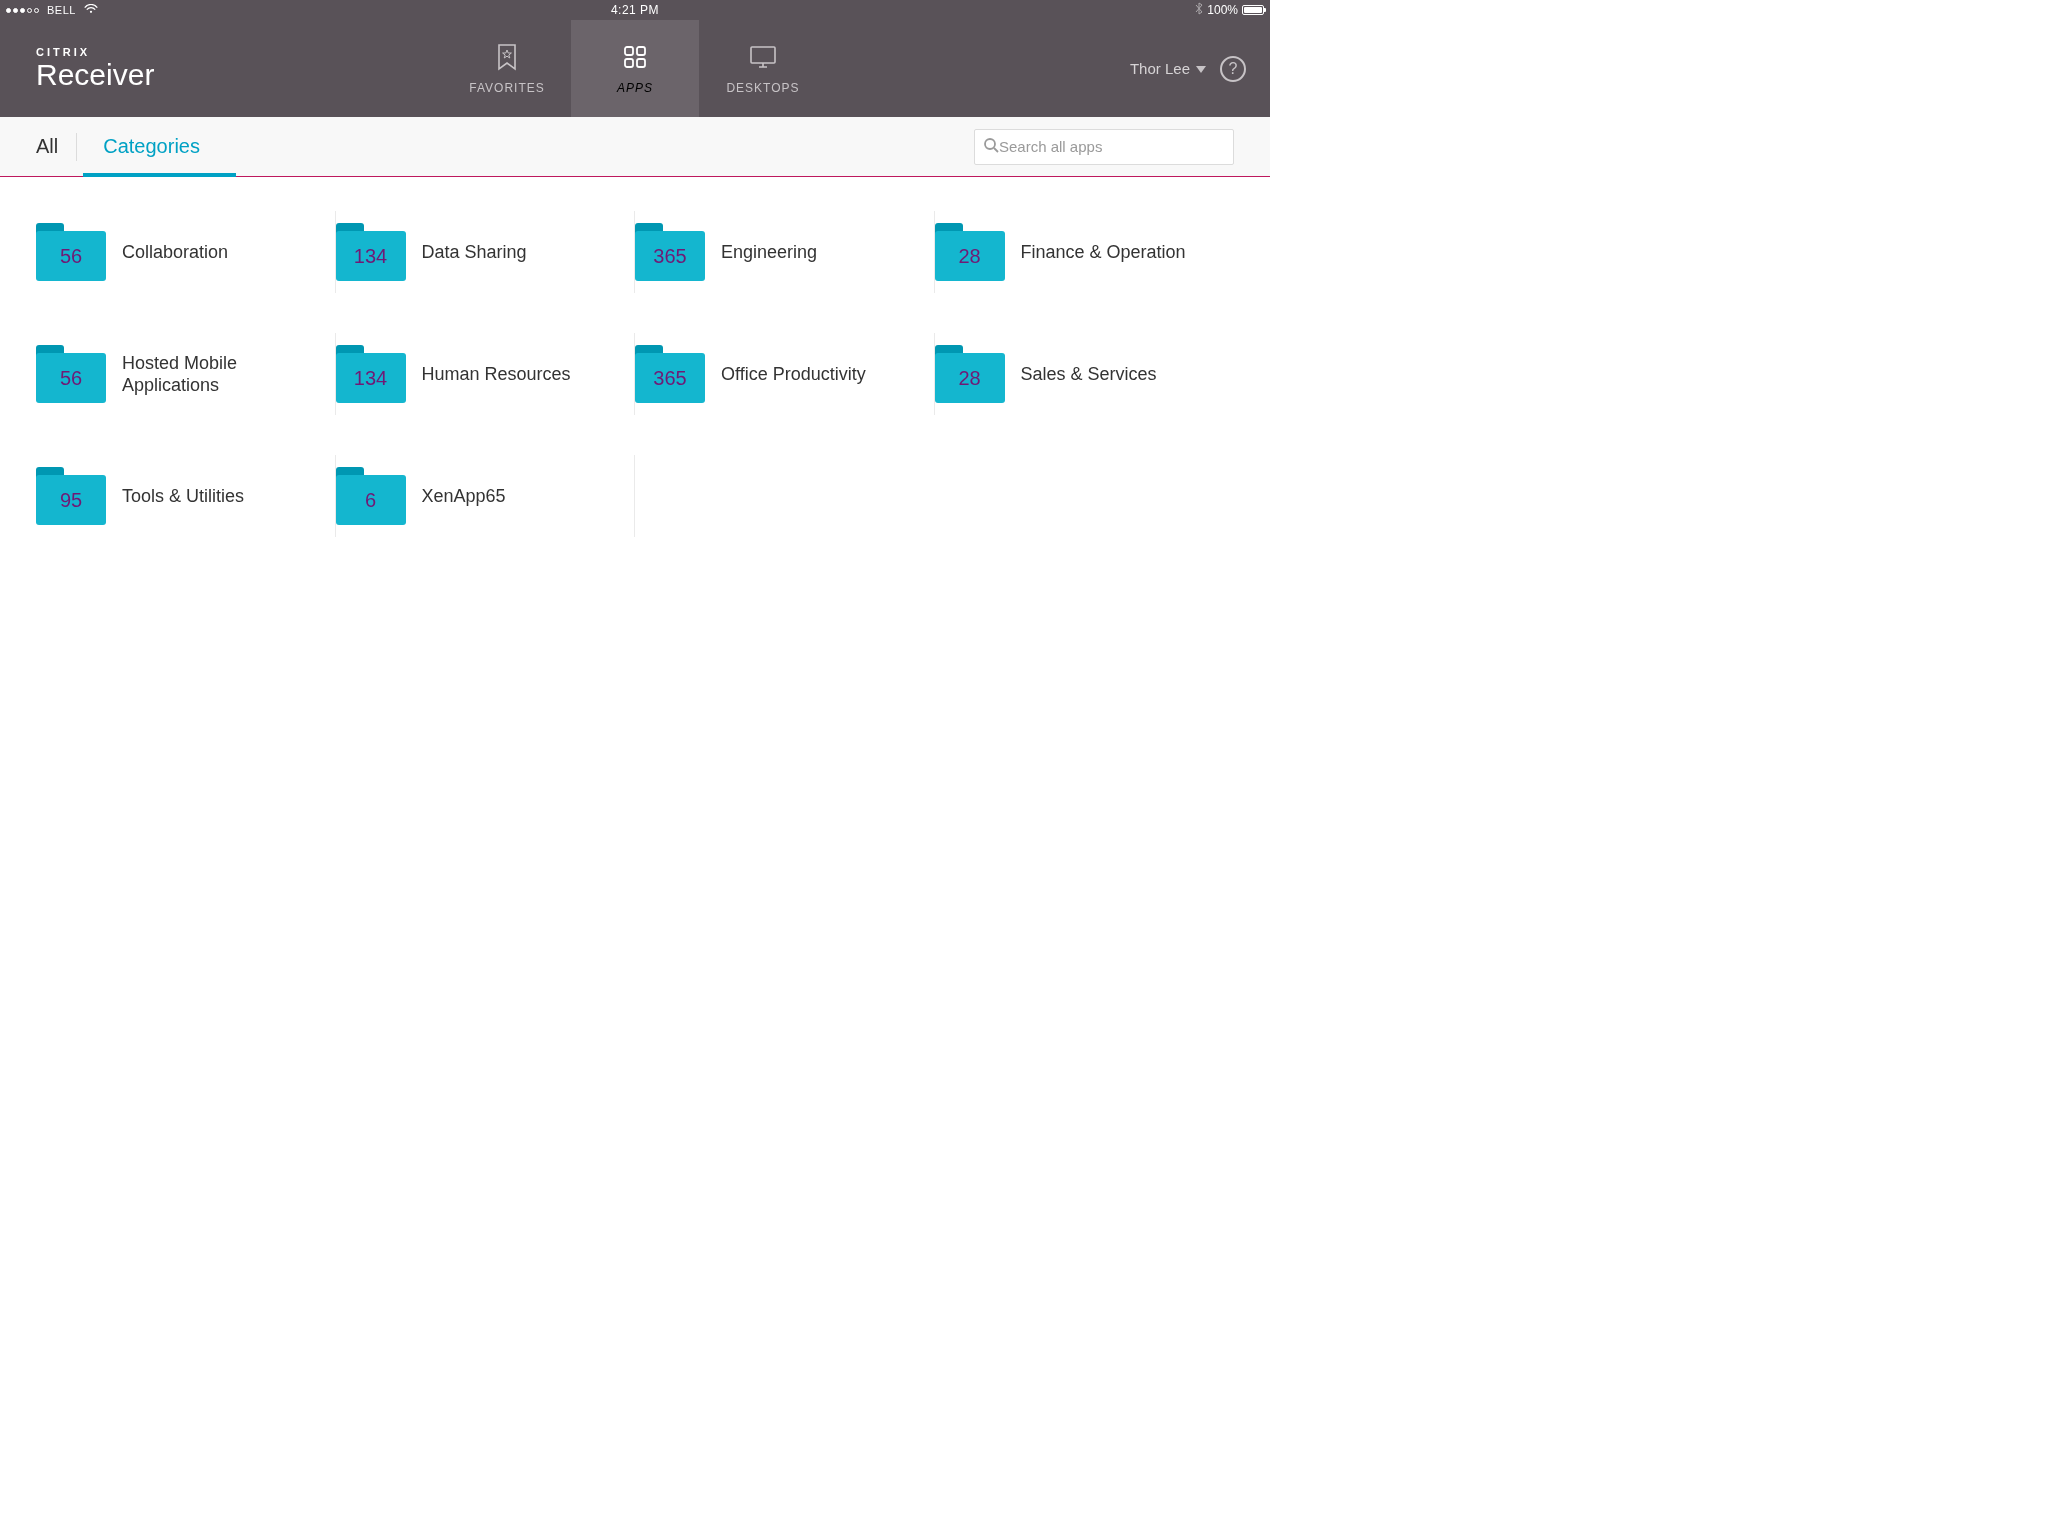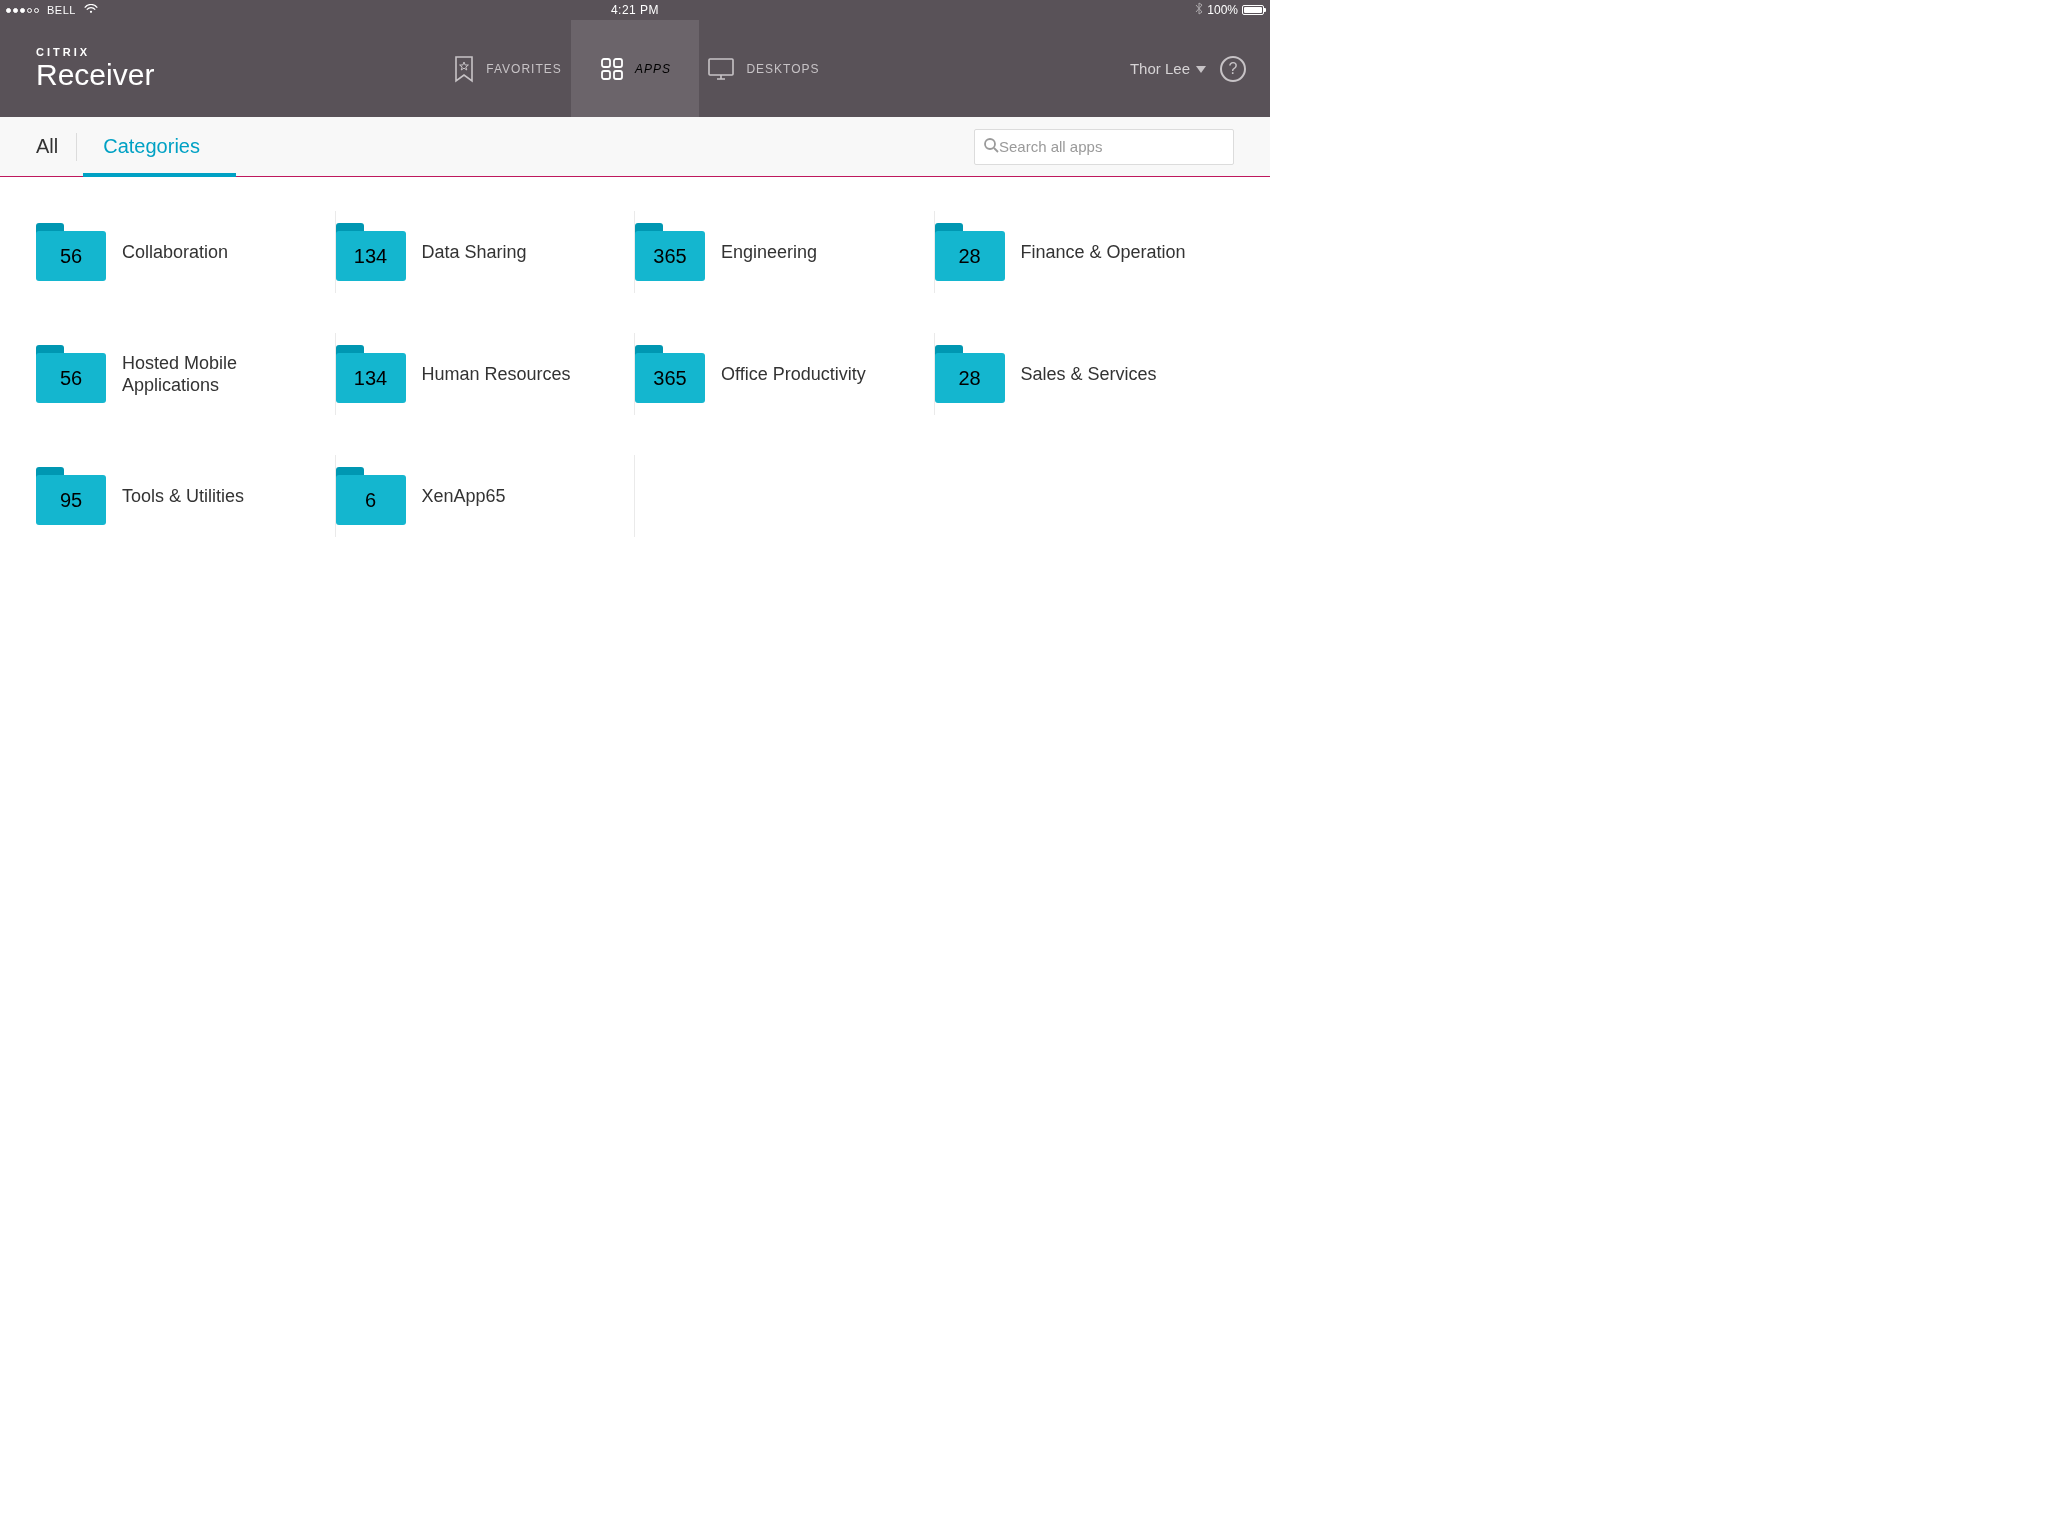--- a/index.html
+++ b/index.html
@@ -18,21 +18,21 @@
   .battery { display:inline-block; width:22px; height:10px; border:1px solid #fff; border-radius:2px; position:relative; }
   .battery::after { content:""; position:absolute; right:-3px; top:2px; width:2px; height:4px; background:#fff; border-radius:0 1px 1px 0;}
   .battery-fill { position:absolute; left:1px; top:1px; bottom:1px; right:1px; background:#fff; border-radius:1px;}
 
   
   .header { height:97px; background:#595258; color:#d6d3d5; display:flex; align-items:stretch; position:relative; }
   .brand { padding-left:36px; display:flex; flex-direction:column; justify-content:center; color:#fff;}
   .brand-citrix { font-size:11px; letter-spacing:3px; font-weight:700; }
   .brand-receiver { font-size:30px; font-weight:300; margin-top:0px;}
   .tabs { position:absolute; left:50%; transform:translateX(-50%); height:100%; display:flex; }
-  .navtab { width:128px; display:flex; flex-direction:row; justify-content:center; align-items:center; gap:10px; font-size:12px; letter-spacing:1px; color:#c7c3c6; cursor:pointer;}
+  .navtab { width:128px; display:flex; flex-direction:column; justify-content:center; align-items:center; gap:10px; font-size:12px; letter-spacing:1px; color:#c7c3c6; cursor:pointer;}
   .navtab.active { background:#6b646a; color:#000000;font-style:italic; }
   .navtab .ticon { height:28px; display:flex; align-items:center; justify-content:center; }
   .header-right { margin-left:auto; display:flex; align-items:center; padding-right:24px; gap:14px; color:#d6d3d5;}
   .user { font-size:15px; display:flex; align-items:center; gap:6px; cursor:pointer;}
   .help { width:26px; height:26px; border:2px solid #c7c3c6; border-radius:50%; display:flex; align-items:center; justify-content:center; font-size:16px; color:#c7c3c6; cursor:pointer;}
 
   
   .subnav { height:60px; border-bottom:1px solid #be185d; background:#f8f8f8; display:flex; align-items:center; padding:0 36px; gap:0; }
   .subtab { font-size:20px; padding:0 24px 0 0; height:100%; display:flex; align-items:center; color:#333; cursor:pointer; position:relative;}
   .subtab.first { padding-left:0; padding-right:18px;}
@@ -42,21 +42,21 @@
   .search { margin-left:auto; width:260px; height:36px; border:1px solid #dcdcdc; background:#fff; border-radius:2px; display:flex; align-items:center; padding:0 8px; }
   .search input { border:none; outline:none; flex:1; font-size:15px; color:#555; background:transparent;}
   .search input::placeholder { color:#9a9a9a; }
 
   
   .grid { padding:42px 36px; display:grid; grid-template-columns: repeat(4, 1fr); column-gap:0; row-gap:56px; }
   .cell { display:flex; align-items:center; gap:16px; padding-right:24px; position:relative; cursor:pointer; min-height:66px;}
   .cell:not(:nth-child(4n))::after { content:""; position:absolute; right:0; top:-8px; bottom:-8px; width:1px; background:#eaeaea; }
   .folder { width:70px; height:58px; position:relative; flex:0 0 auto;}
   .folder-tab { position:absolute; top:0; left:0; width:28px; height:12px; background:#0097b2; border-radius:3px 3px 0 0;}
-  .folder-body { position:absolute; top:8px; left:0; right:0; bottom:0; background:#14b6cf; border-radius:3px; display:flex; align-items:center; justify-content:center; color:#000000; font-size:20px; font-weight:400;}
+  .folder-body { position:absolute; top:8px; left:0; right:0; bottom:0; background:#14b6cf; border-radius:3px; display:flex; align-items:center; justify-content:center; color:#701a75; font-size:20px; font-weight:400;}
   .cat-label { font-size:18px; color:#333; line-height:1.25; max-width:180px;}
 </style>
 </head>
 <body>
 
 <div class="statusbar">
   <div class="status-left">
     <span class="dots">
       <span class="dot filled"></span>
         <span class="dot filled"></span>

